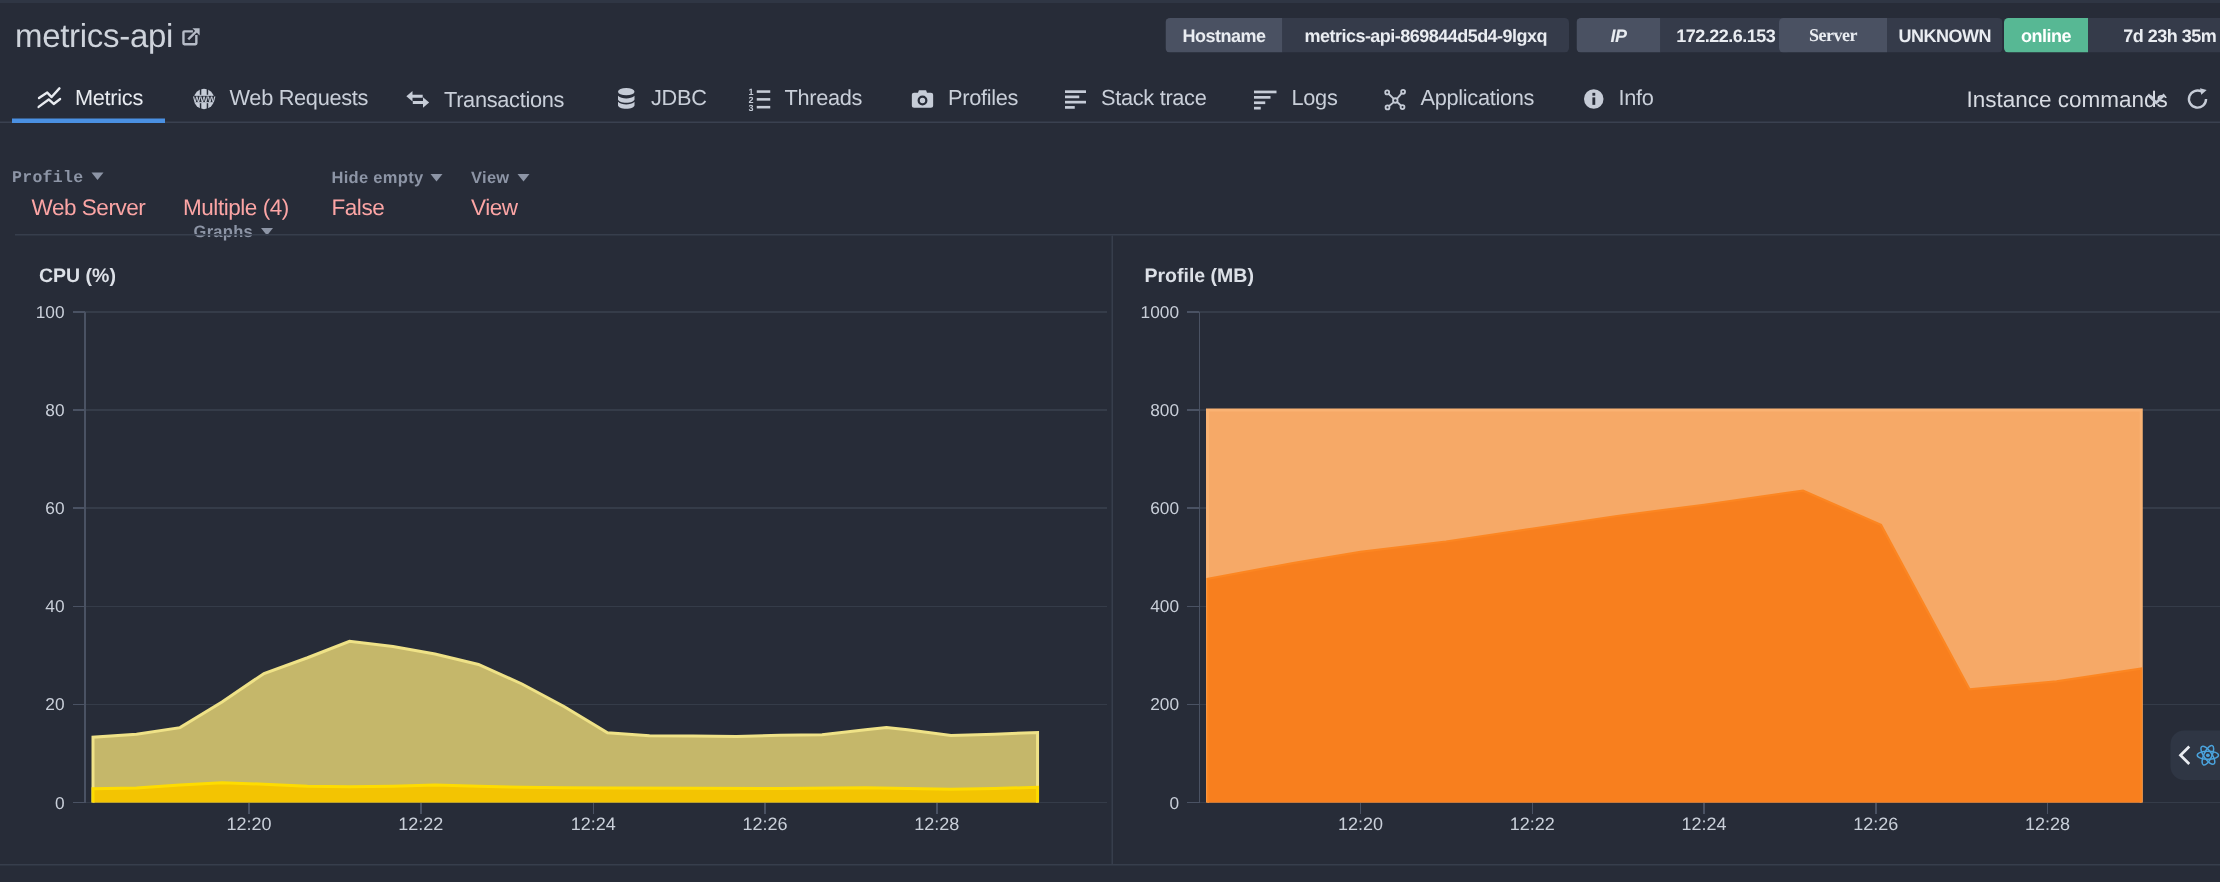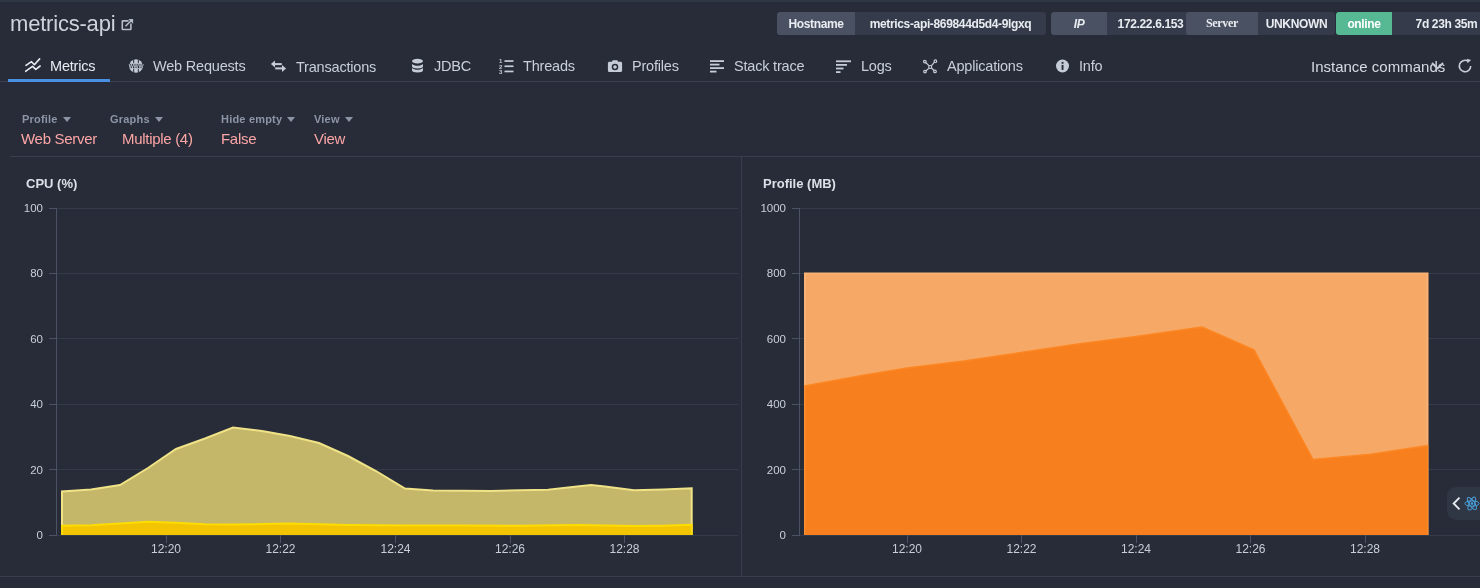--- a/index.html
+++ b/index.html
@@ -167,22 +167,22 @@
 </div>
 <div class="instcmd">Instance commands</div>
 <svg style="position:absolute;left:1431px;top:62px;" width="13" height="8" viewBox="0 0 13 8" fill="none" stroke="#c6ccd7" stroke-width="1.8">
     <polyline points="1,1 6.5,6.5 12,1"></polyline>
   </svg>
 <svg style="position:absolute;left:1457px;top:58px;" width="16" height="16" viewBox="0 0 16 16" fill="none">
     <path d="M13.7 8 A5.7 5.7 0 1 1 10.8 3.05" stroke="#c6ccd7" stroke-width="1.6"></path>
     <polygon points="9.3,0.4 14.2,1.8 10.2,5.3" fill="#c6ccd7" transform="scale(0.9) translate(1.5,0.5)"></polygon>
   </svg>
 
-<div class="flabel" style="left:22px;">Profile<span class="tri"></span></div>
-<div class="flabel" style="left:110px;">Graphs<span class="tri"></span></div>
+<div class="flabel" style="left:8px;font-family:Liberation Mono, monospace;">Profile<span class="tri"></span></div>
+<div class="flabel" style="left:129px;margin-top:36px;">Graphs<span class="tri"></span></div>
 <div class="flabel" style="left:221px;">Hide empty<span class="tri"></span></div>
 <div class="flabel" style="left:314px;">View<span class="tri"></span></div>
 <div class="fvalue" style="left:21px;">Web Server</div>
 <div class="fvalue" style="left:122px;">Multiple (4)</div>
 <div class="fvalue" style="left:221px;">False</div>
 <div class="fvalue" style="left:314px;">View</div>
 
 <div class="sep"></div>
 <div class="vdivider"></div>
 <div class="hdivider"></div>

